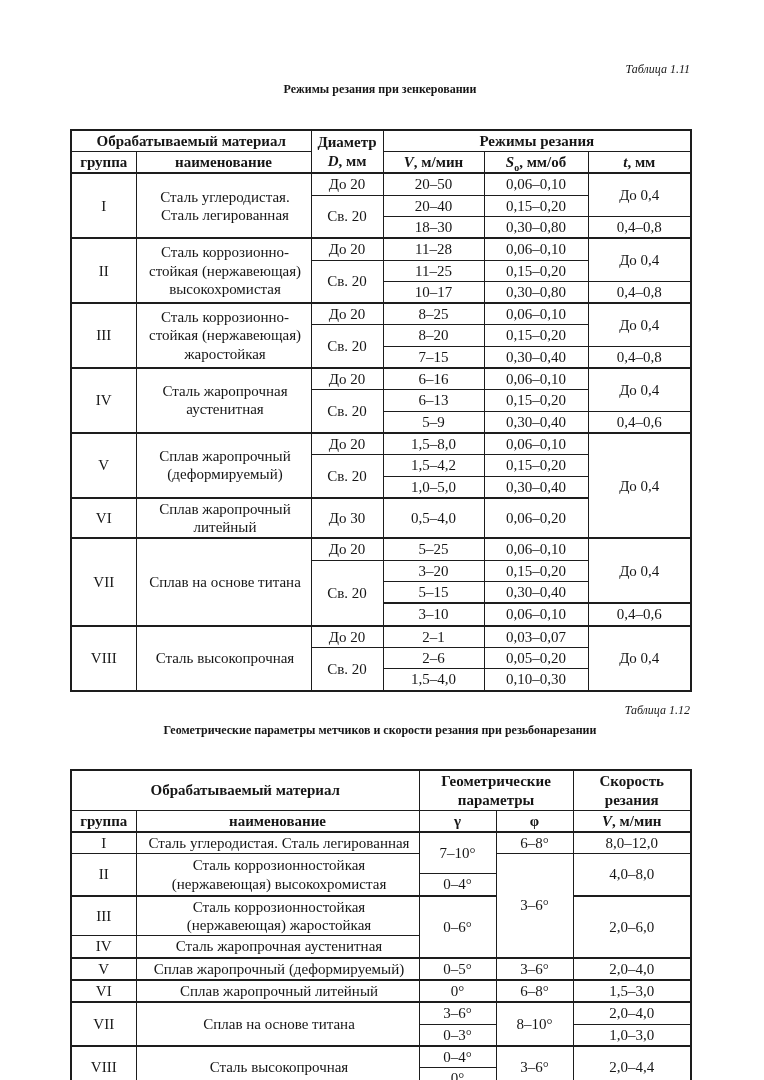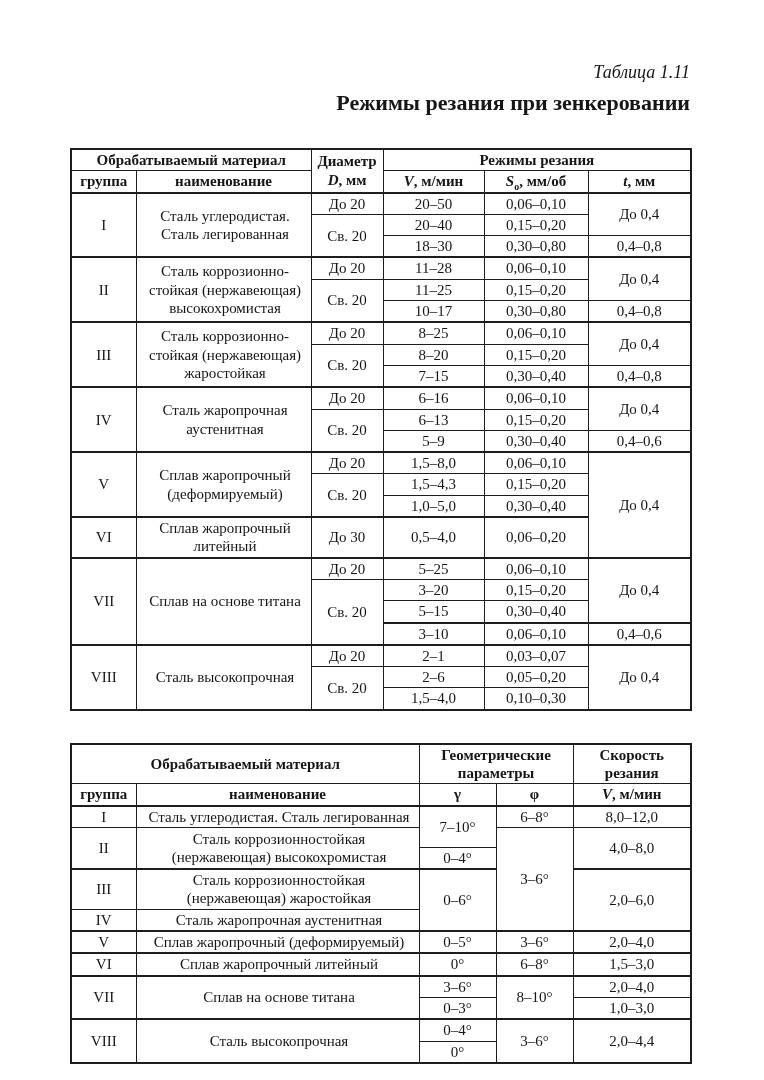--- a/index.html
+++ b/index.html
@@ -8,25 +8,25 @@
     width:764px;height:1080px;
     background:#fff;
     font-family:"Liberation Serif", serif;
     color:#161616;
     overflow:hidden;
     box-sizing:border-box;
   }
   .content{padding-top:62px;}
   .caption{
     width:620px;margin:0 74px 0 70px;
-    text-align:right;font-style:italic;font-size:18px;line-height:1.2;
+    text-align:right;font-style:italic;font-size:12px;line-height:1.2;
   }
   .tbl-title{
     width:620px;margin:6px 74px 7px 70px;
-    text-align:right;font-weight:bold;font-size:22px;line-height:1.2;
+    text-align:center;font-weight:bold;font-size:12px;line-height:1.2;
   }
   .caption2{margin-top:11px;}
   table{
     border-collapse:collapse;table-layout:fixed;
     width:620px;margin-left:70px;
     border:2px solid #1d1d1d;
     margin-top:32px;
   }
   th,td{
     border:1px solid #1d1d1d;
@@ -162,21 +162,21 @@
         <tr class="gs">
           <td rowspan="3">V</td>
           <td rowspan="3" class="name">Сплав жаропрочный (деформируемый)</td>
           <td>До 20</td>
           <td>1,5–8,0</td>
           <td>0,06–0,10</td>
           <td rowspan="4">До 0,4</td>
         </tr>
         <tr>
           <td rowspan="2">Св. 20</td>
-          <td>1,5–4,3</td>
+          <td>1,5–4,2</td>
           <td>0,15–0,20</td>
         </tr>
         <tr>
           <td>1,0–5,0</td>
           <td>0,30–0,40</td>
         </tr>
         <tr class="gs">
           <td>VI</td>
           <td class="name">Сплав жаропрочный литейный</td>
           <td>До 30</td>
@@ -218,20 +218,22 @@
           <td>2–6</td>
           <td>0,05–0,20</td>
         </tr>
         <tr>
           <td>1,5–4,0</td>
           <td>0,10–0,30</td>
         </tr>
       </tbody>
     </table>
 
+    <div class="caption caption2">Таблица 1.12</div>
+    <div class="tbl-title">Геометрические параметры метчиков и скорости резания при резьбонарезании</div>
 
     <table id="t2">
       <colgroup>
         <col style="width:65px">
           <col style="width:283px">
           <col style="width:77px">
         <col style="width:77px">
           <col style="width:118px">
       </colgroup>
       <thead>

